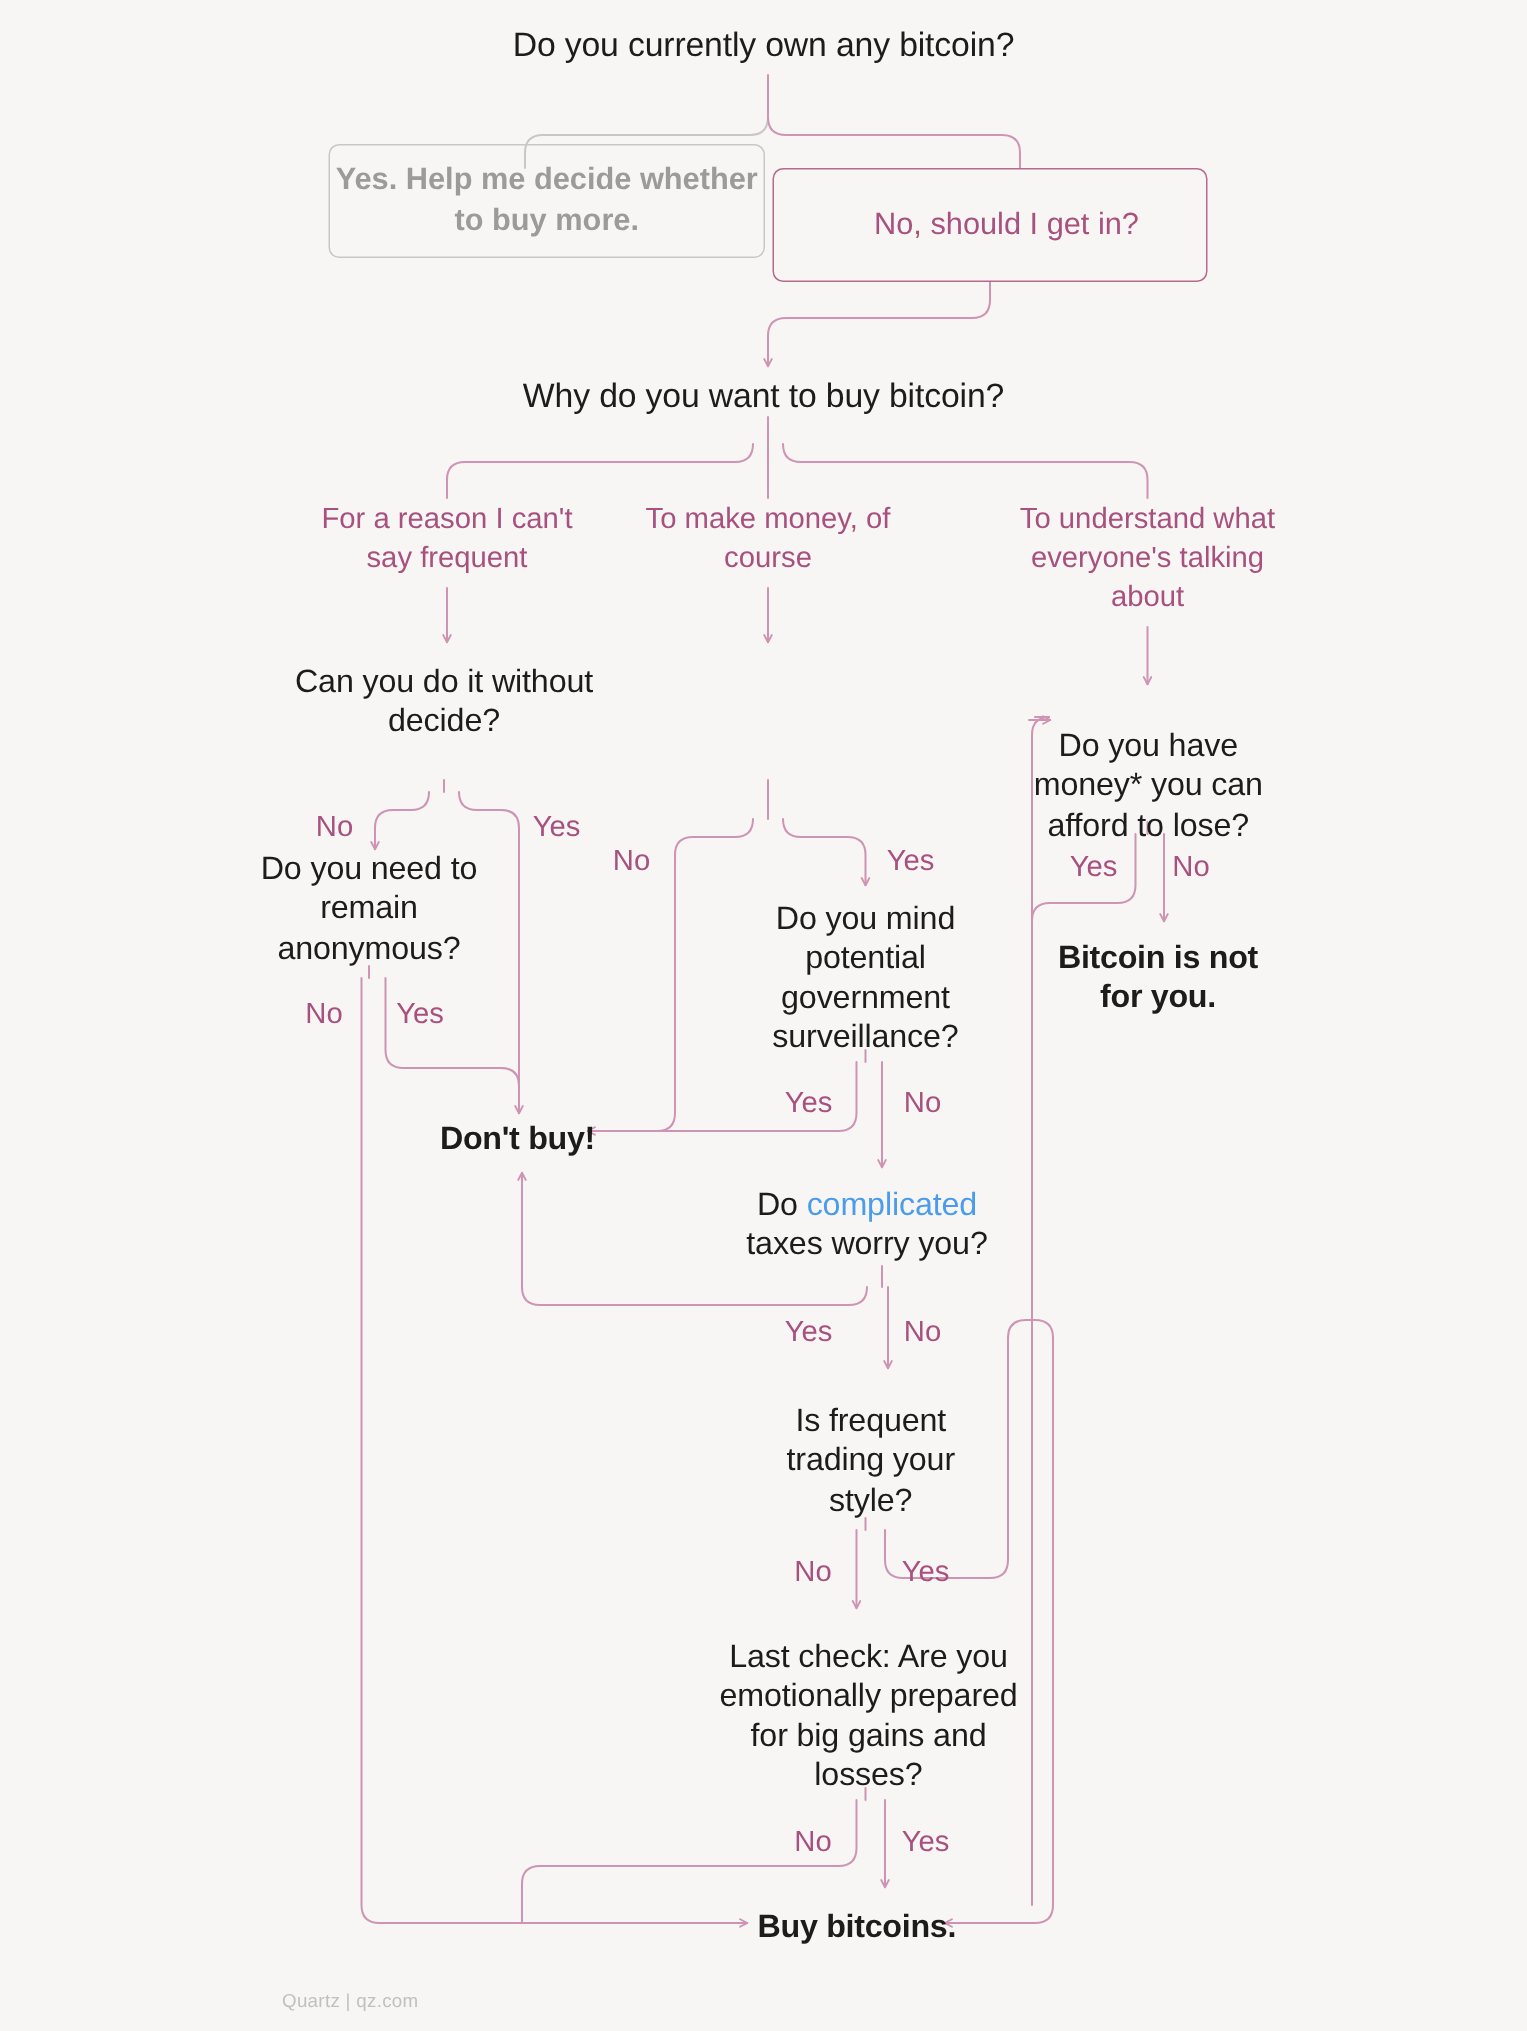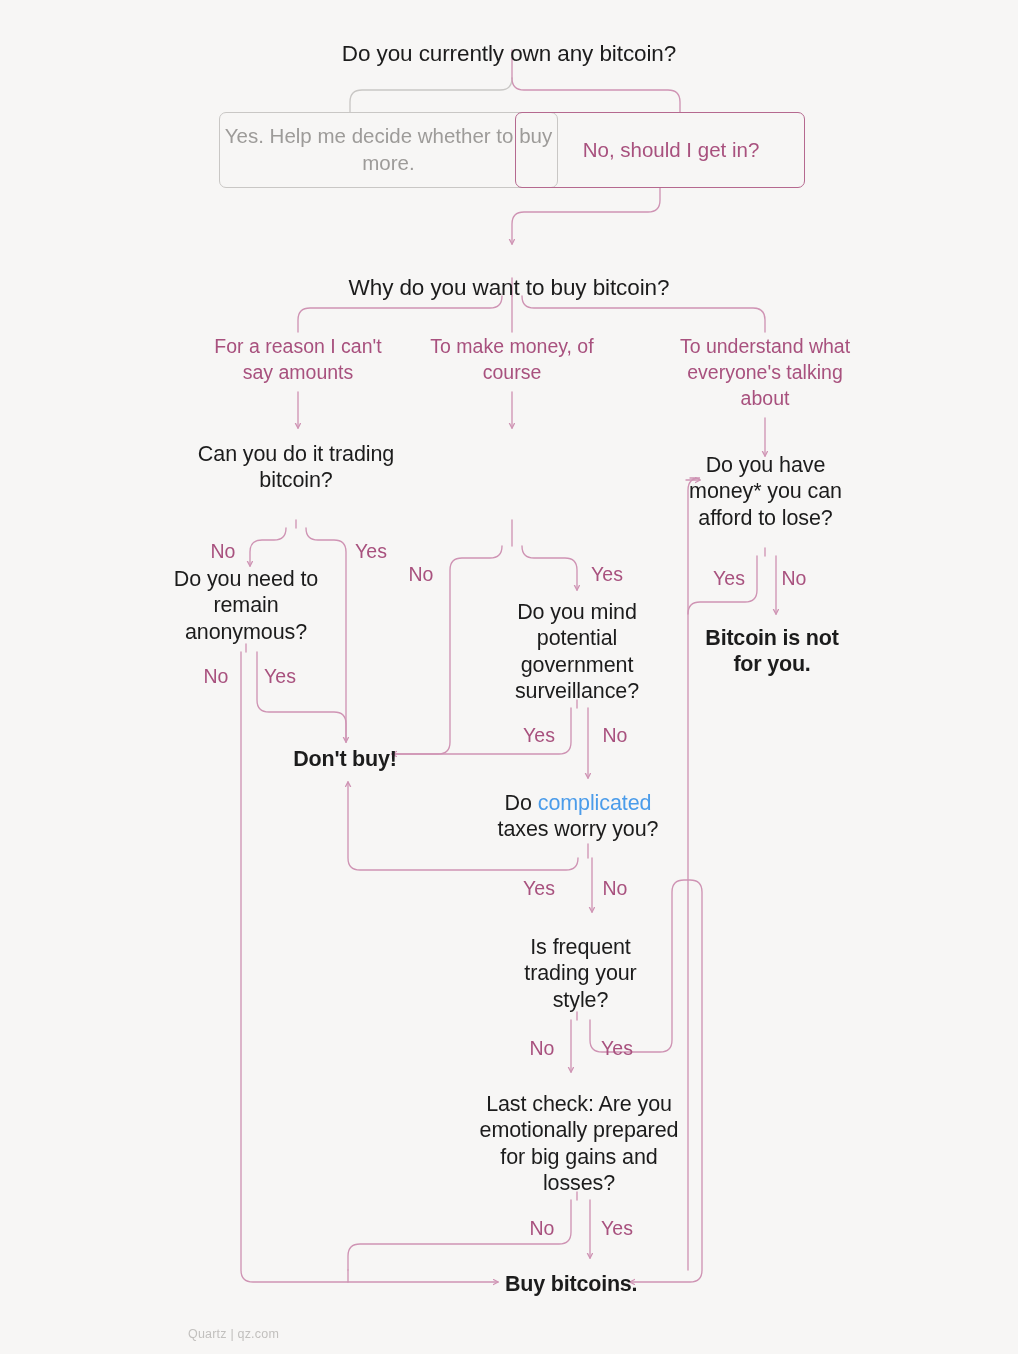--- a/index.html
+++ b/index.html
@@ -29,21 +29,20 @@
     line-height: 1.23;
     color: #1c1c1c;
   }
   .q {
     font-size: 21.5px;
     font-weight: 400;
     letter-spacing: -0.1px;
   }
   .q-title {
     font-size: 22.5px;
-    margin-top: 24px;
   }
   .term {
     font-size: 21.5px;
     font-weight: 700;
     letter-spacing: -0.2px;
   }
   .branch-label {
     position: absolute;
     font-size: 19.5px;
     color: #a8517e;
@@ -179,40 +178,40 @@
       <path d="M776,556 L776,614" marker-end="url(#arw)"></path>
 
       <path d="M688,614 L688,490 Q688,478 700,478 L690,478"></path>
       <path d="M686,480 L700,480" marker-end="url(#arw)"></path>
 
     </g>
   </svg>
 
   <div class="node q q-title" style="left:0; top:16px; width:1018px;">Do you currently own any bitcoin?</div>
 
-  <div class="choice-box inactive" style="left:219px; top:112px; width:339px; height:76px;">
+  <div class="choice-box inactive" style="left:219px; top:96px; width:291px; height:76px;font-weight:bold;">
     <span>Yes. Help me decide whether to buy more.</span>
   </div>
 
   <div class="choice-box active" style="left:515px; top:112px; width:290px; height:76px;">
     <span>No, should I get in?</span>
   </div>
 
   <div class="node q q-title" style="left:0; top:250px; width:1018px;">Why do you want to buy bitcoin?</div>
 
-  <div class="opt" style="left:198px; top:334px; width:200px;">For a reason I can't say amounts</div>
+  <div class="opt" style="left:198px; top:334px; width:200px;">For a reason I can't say frequent</div>
 
   <div class="opt" style="left:422px; top:334px; width:180px;">To make money, of course</div>
 
   <div class="opt" style="left:673px; top:334px; width:184px;">To understand what everyone's talking about</div>
 
-  <div class="node q" style="left:196px; top:441px; width:200px;">Can you do it trading bitcoin?</div>
-
-
-  <div class="node q" style="left:683px; top:452px; width:165px;">Do you have money* you can afford to lose?</div>
+  <div class="node q" style="left:196px; top:441px; width:200px;">Can you do it without decide?</div>
+
+
+  <div class="node q" style="left:683px; top:484px; width:165px;">Do you have money* you can afford to lose?</div>
 
   <div class="node q" style="left:168px; top:566px; width:156px;">Do you need to remain anonymous?</div>
 
   <div class="node q" style="left:503px; top:599px; width:148px;">Do you mind potential government surveillance?</div>
 
   <div class="node term" style="left:694px; top:625px; width:156px;">Bitcoin is not for you.</div>
 
   <div class="node term" style="left:270px; top:746px; width:150px; text-align:center;">Don't buy!</div>
 
   <div class="node q" style="left:488px; top:790px; width:180px;">

